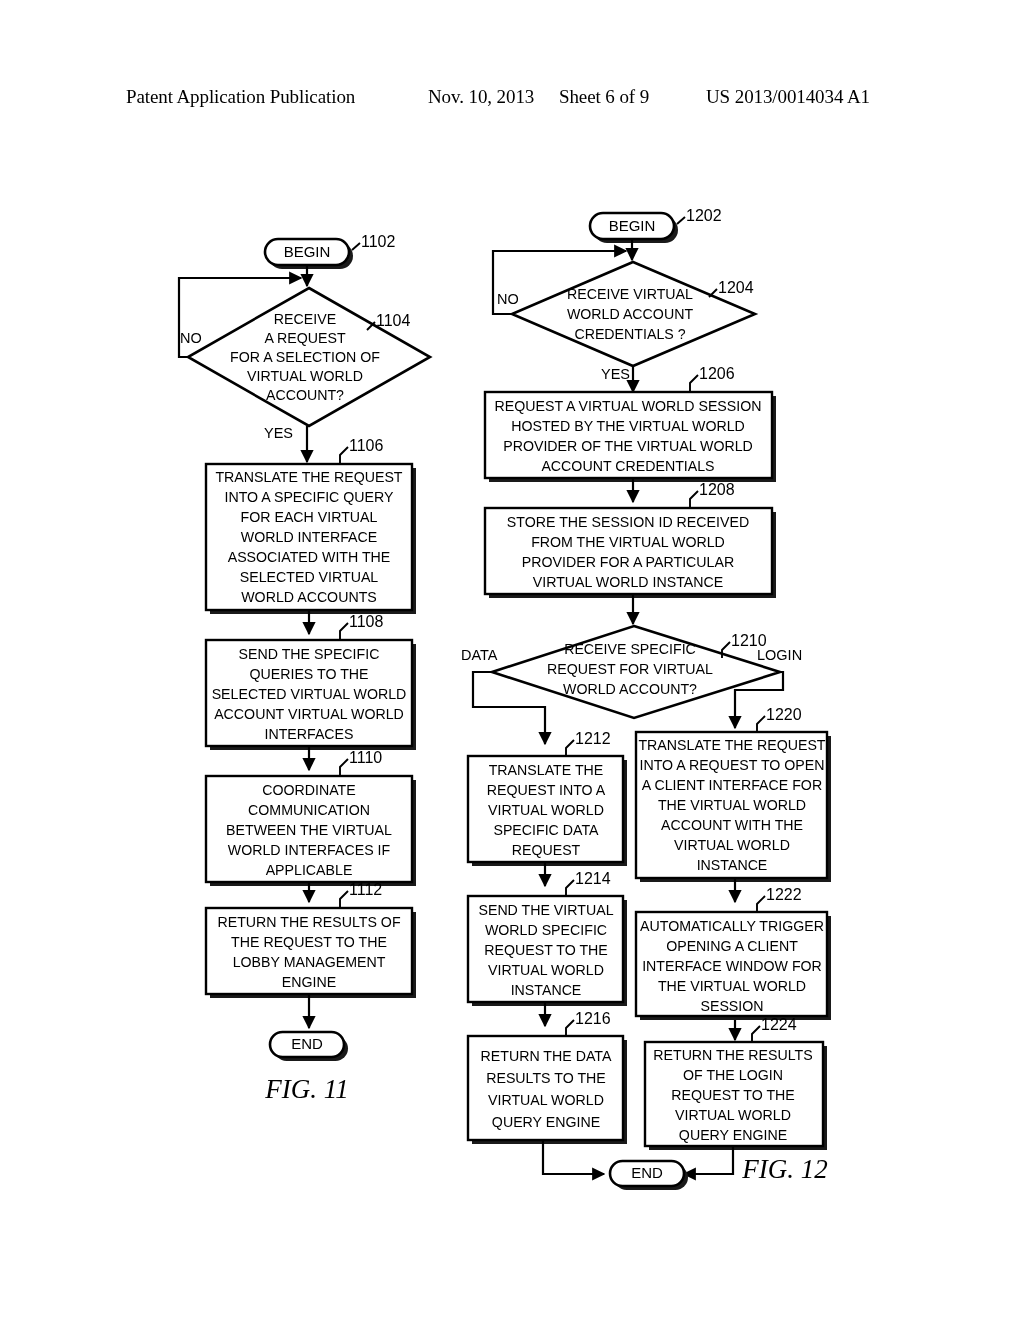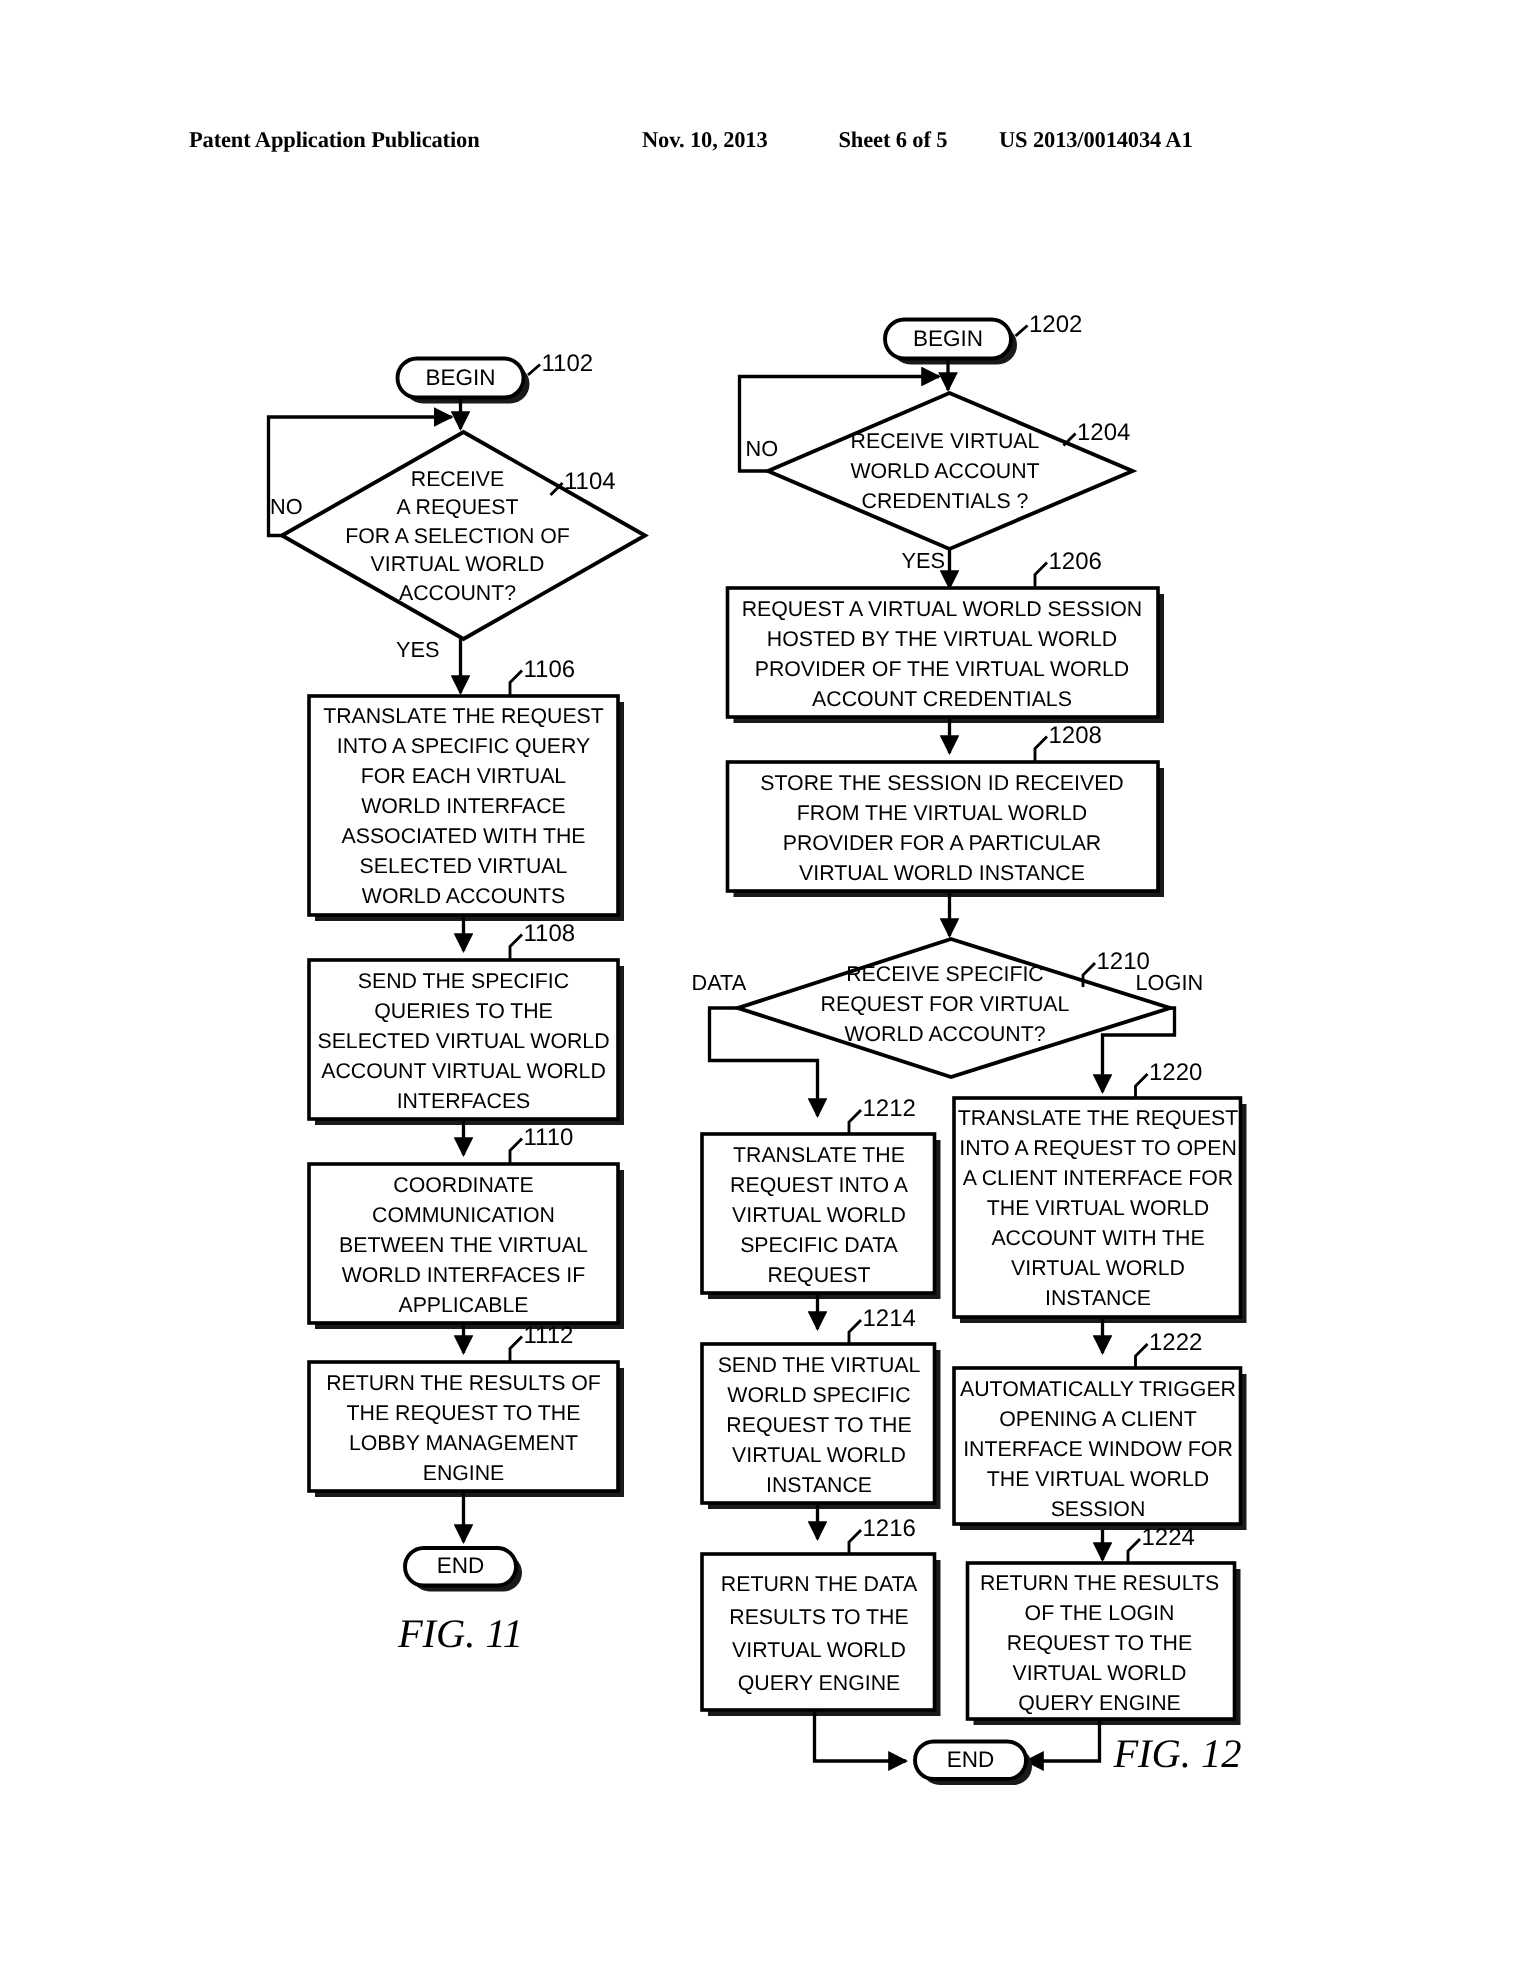--- a/index.html
+++ b/index.html
@@ -19,29 +19,29 @@
     position: absolute;
     left: 0; top: 0;
     width: 1024px;
     height: 1320px;
   }
   
   .hdr {
     position: absolute;
     top: 86px;
     font-family: "Liberation Serif", serif;
-    font-weight: bold;
-    font-size: 15px;
+    font-weight: normal;
+    font-size: 19px;
     letter-spacing: -0.1px;
     white-space: nowrap;
   }
   #hdr-pub   { left: 126px; }
   #hdr-date  { left: 428px; }
   #hdr-sheet { left: 559px; }
-  #hdr-num   { left: 666px; }
+  #hdr-num   { left: 706px; }
 
   
   svg { display: block; }
   .nodetext {
     font-family: "Liberation Sans", sans-serif;
     font-size: 14.2px;
     fill: #000;
     text-anchor: middle;
     dominant-baseline: middle;
   }
@@ -103,21 +103,21 @@
     stroke-width: 2.6;
   }
 </style>
 </head>
 <body>
 
 <div id="sheet">
 
   <div class="hdr" id="hdr-pub">Patent Application Publication</div>
   <div class="hdr" id="hdr-date">Nov. 10, 2013</div>
-  <div class="hdr" id="hdr-sheet">Sheet 6 of 5</div>
+  <div class="hdr" id="hdr-sheet">Sheet 6 of 9</div>
   <div class="hdr" id="hdr-num">US 2013/0014034 A1</div>
 
   <svg id="diagram" width="1024" height="1320" viewBox="0 0 1024 1320">
     <defs>
       <marker id="arrow" viewBox="0 0 10 10" refX="9" refY="5" markerWidth="6" markerHeight="6" orient="auto-start-reverse">
         <path d="M 0 0 L 10 5 L 0 10 z" fill="#000"></path>
       </marker>
     </defs>
 
     <g>

